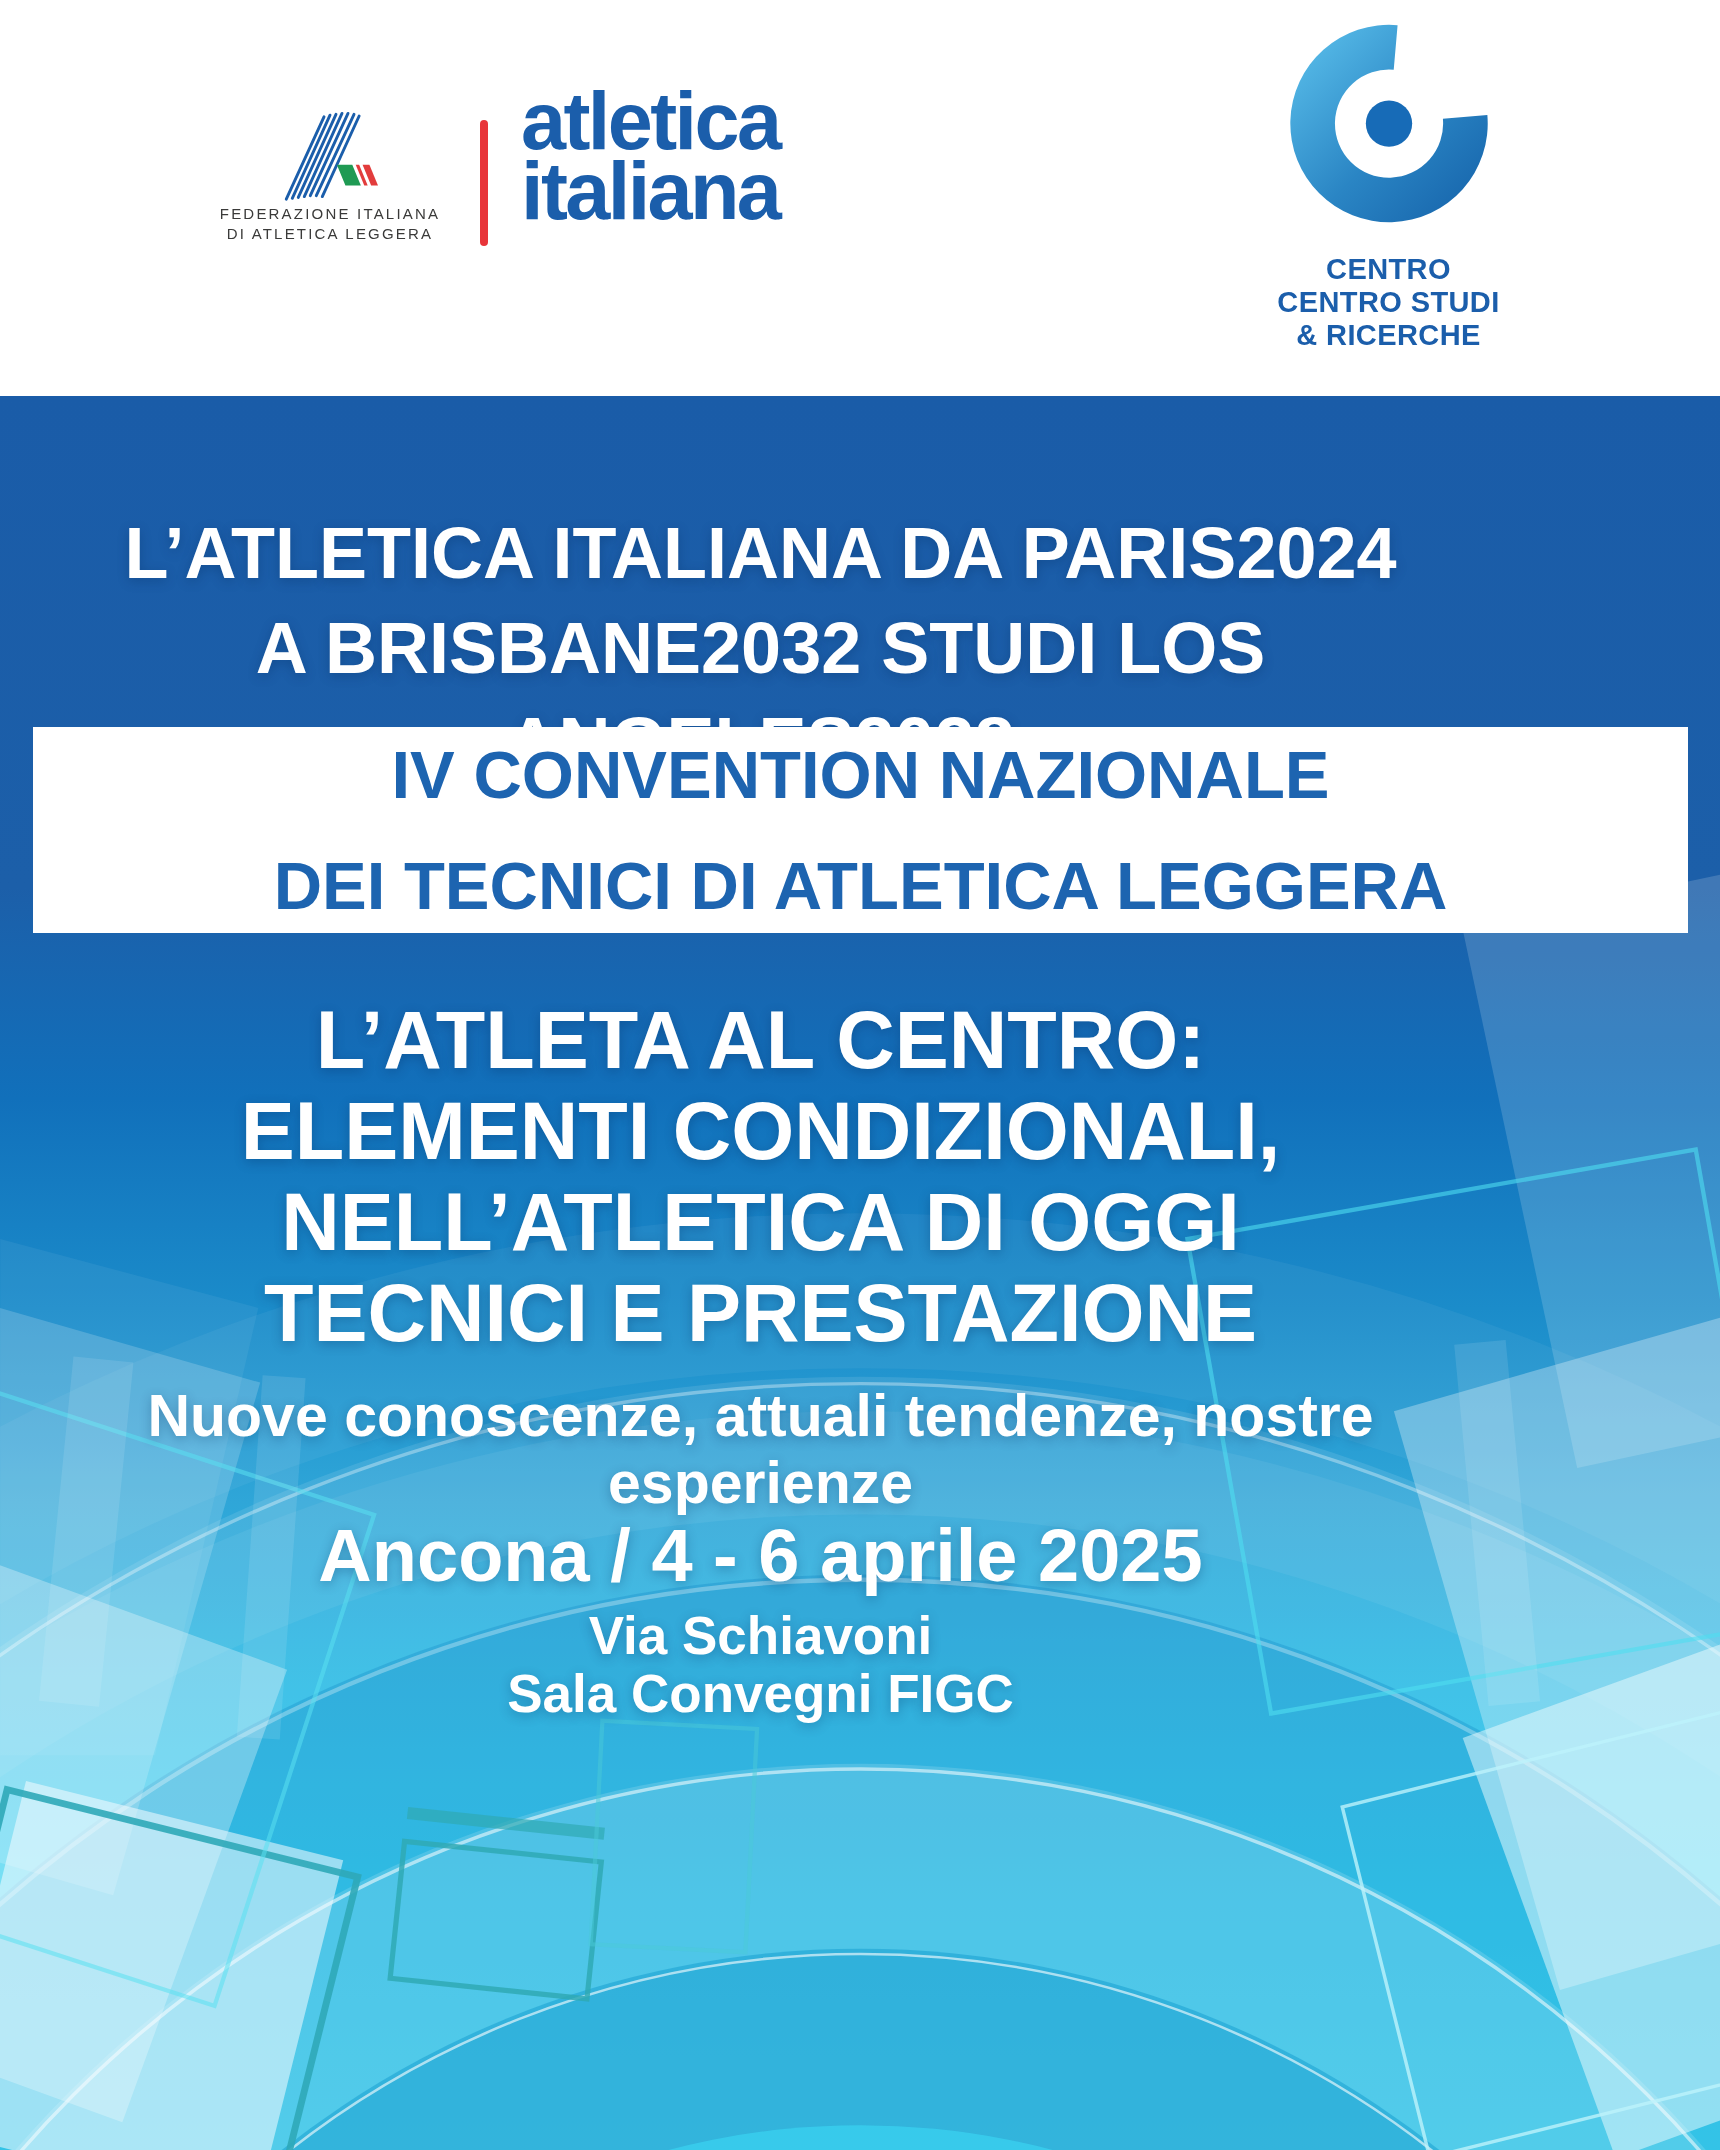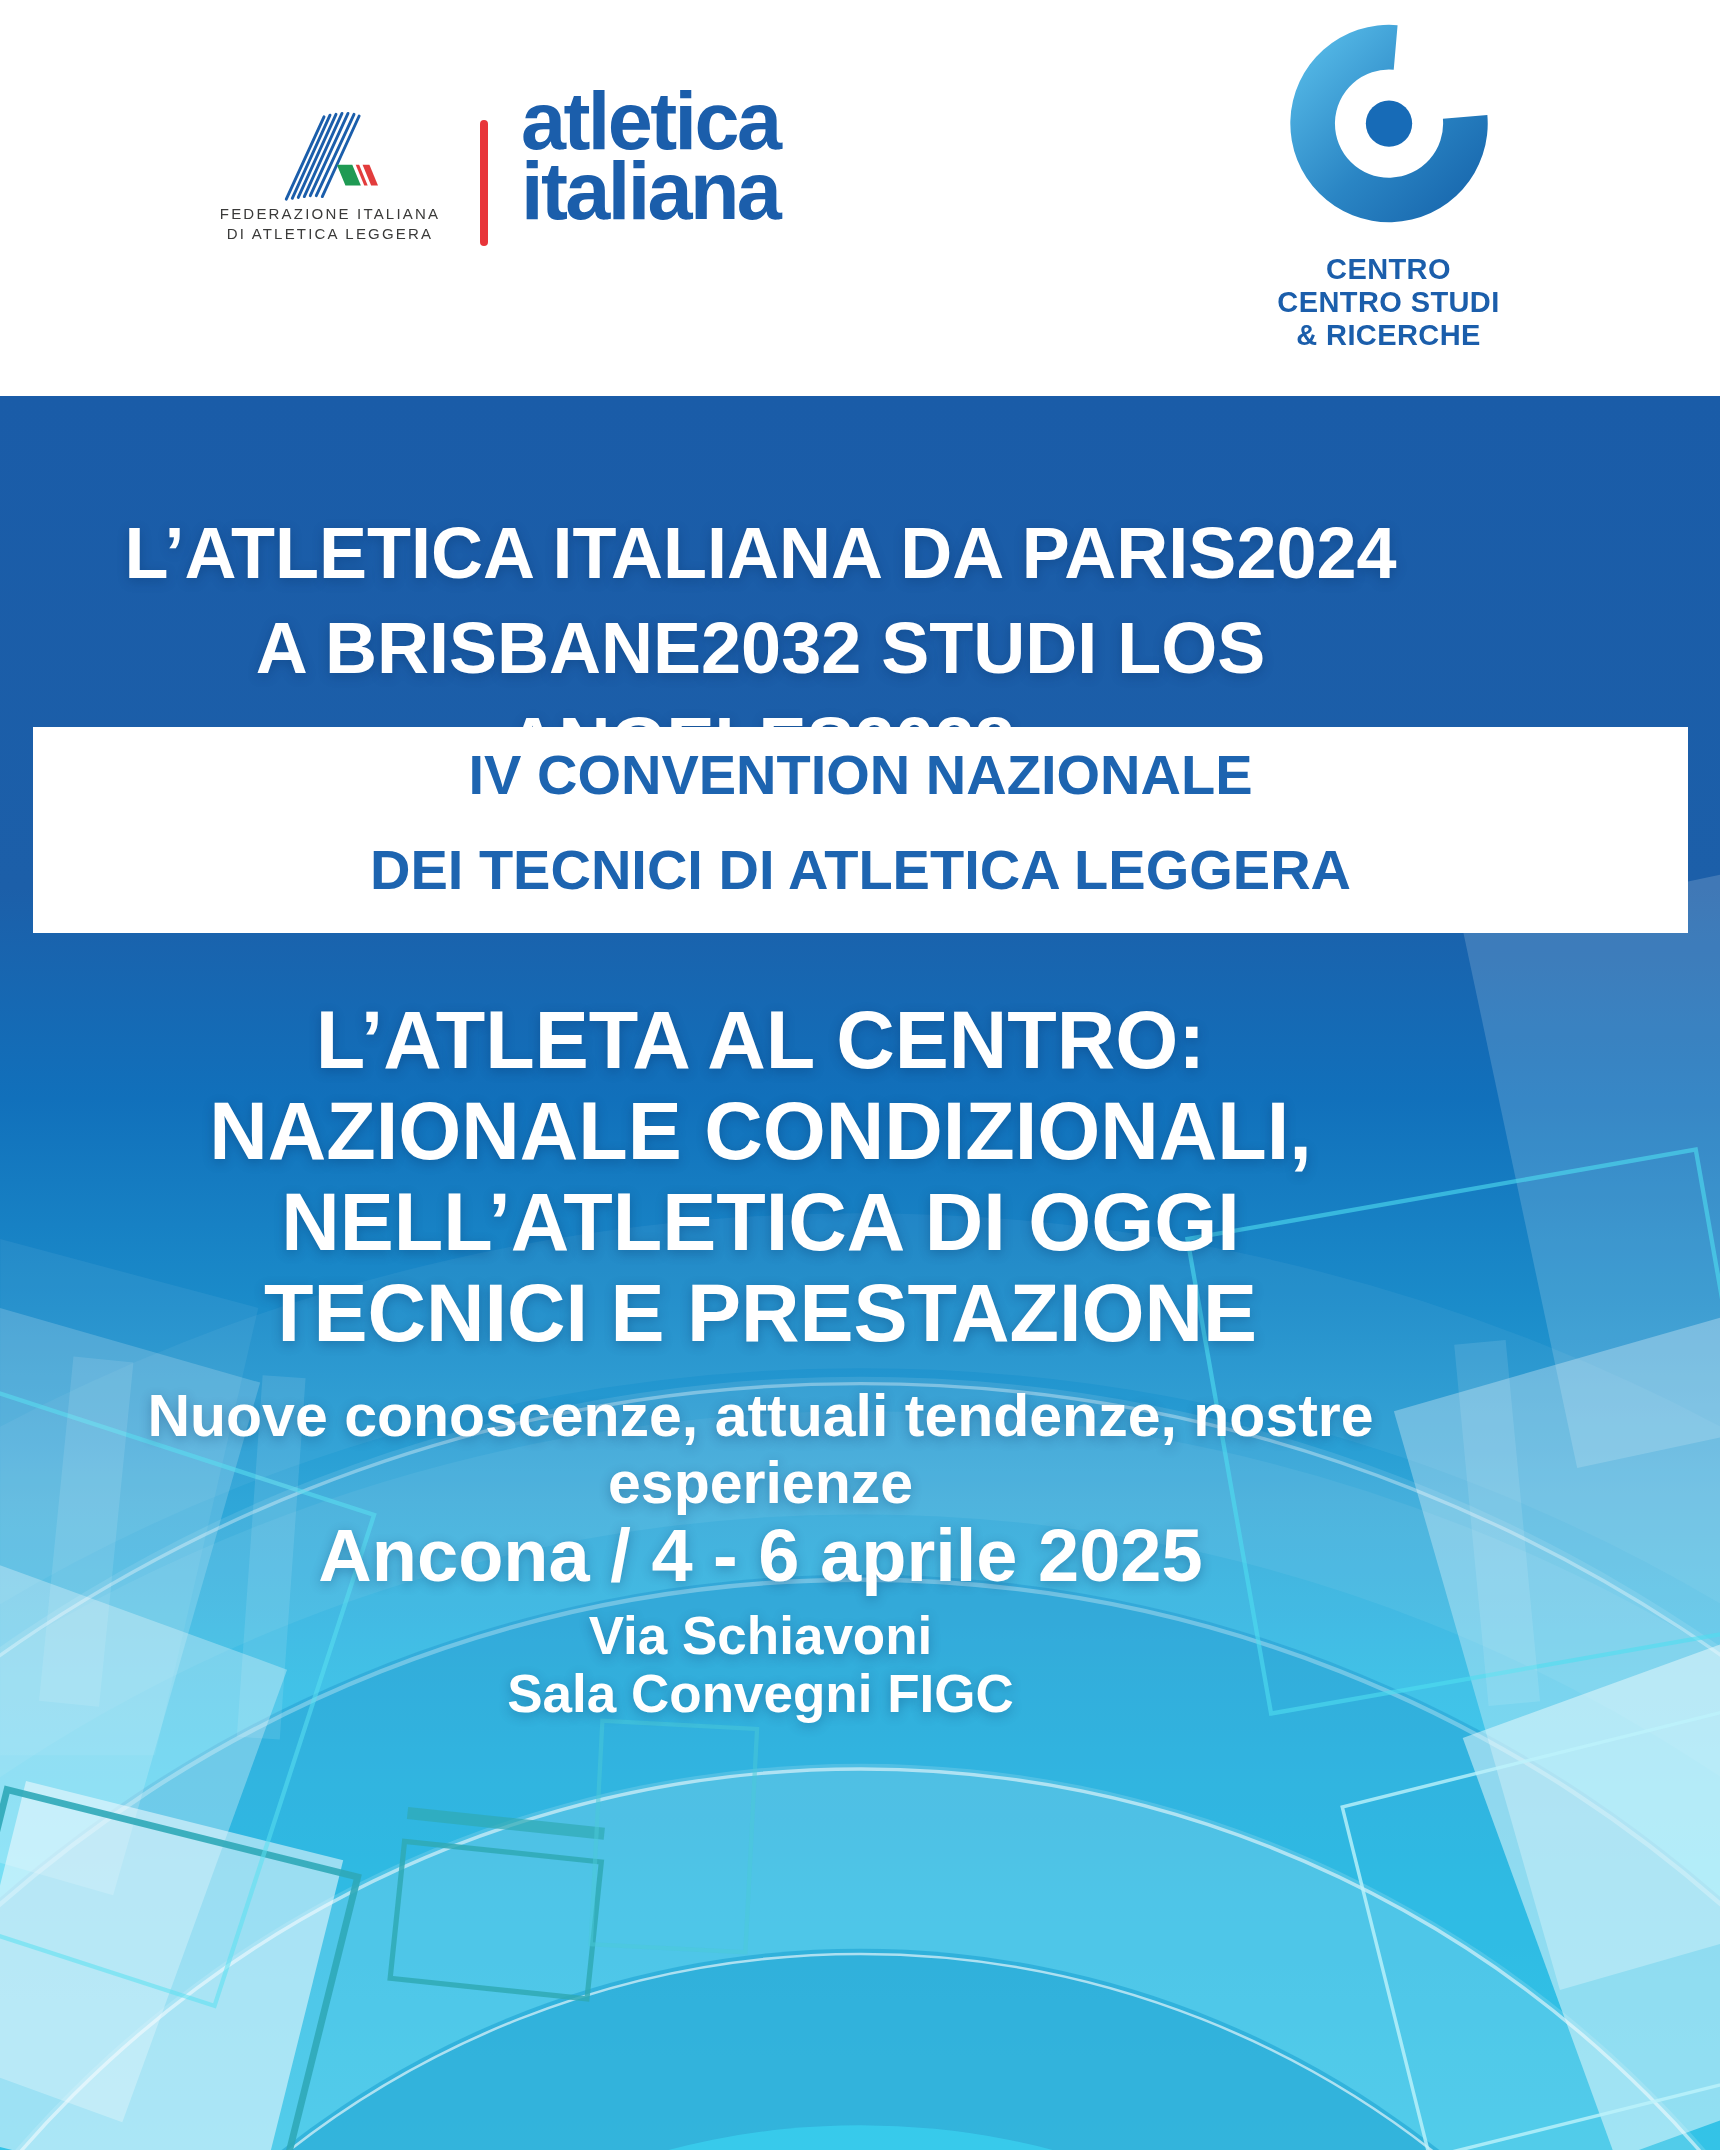--- a/index.html
+++ b/index.html
@@ -28,22 +28,22 @@
     background:linear-gradient(180deg,
       #1a5ca8 0%, #1c5fa9 28%, #1170bb 40%, #1b8cca 52%,
       #2fa6d8 63%, #2cbce6 74%, #27cff1 86%, #2fdcf6 100%);
   }
   .decor{position:absolute;top:396px;left:0;width:1721px;height:1755px;}
   .white-text{color:#ffffff;text-shadow:0 3.4px 12px rgba(0,40,90,0.30);}
   .center-block{position:absolute;left:0;width:1521px;text-align:center;font-weight:bold;}
   .event-title{top:506px;font-size:72px;line-height:95px;letter-spacing:0px;}
   .convention-box{
     position:absolute;left:33px;top:727px;width:1655px;height:206px;background:#ffffff;
-    display:flex;flex-direction:column;justify-content:flex-start;text-align:center;
-    color:#1d64b0;font-weight:bold;font-size:56px;line-height:95px;
+    display:flex;flex-direction:column;justify-content:space-between;text-align:center;
+    color:#1d64b0;font-weight:bold;font-size:67px;line-height:95px;
   }
   .theme{top:995px;font-size:81px;line-height:91px;}
   .subtitle{top:1383px;font-size:59px;line-height:67px;}
   .event-date{top:1514px;font-size:74px;line-height:83px;}
   .venue{top:1607px;font-size:53px;line-height:58px;}
 </style>
 </head>
 <body>
 
 <div class="poster">
@@ -172,21 +172,21 @@
     <div>A BRISBANE2032 STUDI LOS ANGELES2028</div>
   </div>
 
   <div class="convention-box">
     <div>IV CONVENTION NAZIONALE</div>
     <div>DEI TECNICI DI ATLETICA LEGGERA</div>
   </div>
 
   <div class="center-block white-text theme">
     <div>L’ATLETA AL CENTRO:</div>
-    <div>NAZIONALE CONDIZIONALI,</div>
+    <div>ELEMENTI CONDIZIONALI,</div>
     <div>NELL’ATLETICA DI OGGI</div>
     <div>TECNICI E PRESTAZIONE</div>
   </div>
 
   <div class="center-block white-text subtitle">Nuove conoscenze, attuali tendenze, nostre esperienze</div>
 
   <div class="center-block white-text event-date">Ancona / 4 - 6 aprile 2025</div>
 
   <div class="center-block white-text venue">
     <div>Via Schiavoni</div>

